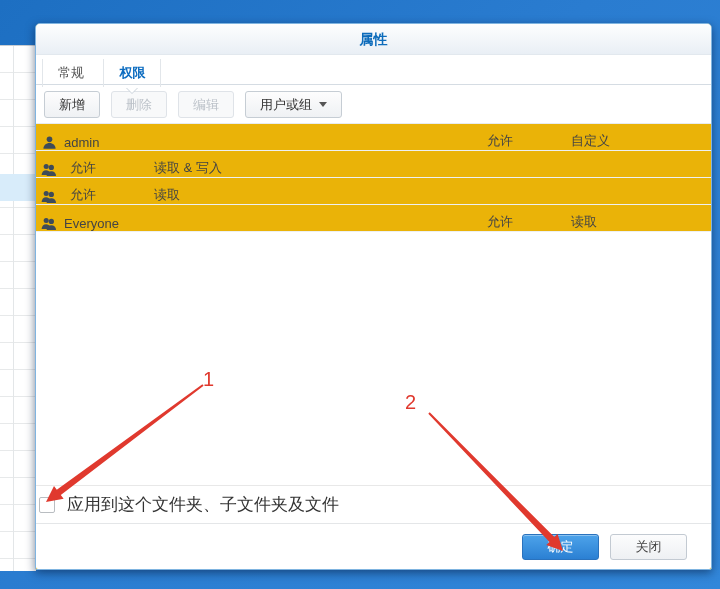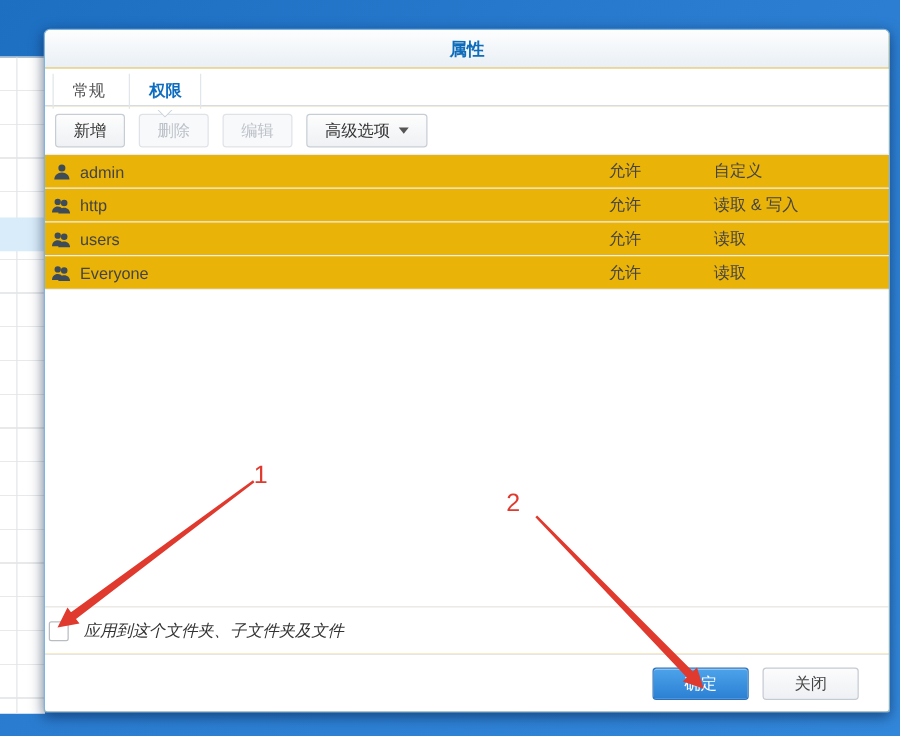--- a/index.html
+++ b/index.html
@@ -56,41 +56,41 @@
     height:27px; padding:0 14px; font-size:13px; color:#333;
     background:linear-gradient(#fdfdfd,#eff1f4); border:1px solid #c6cdd4; border-radius:3px;
     display:inline-flex; align-items:center; gap:7px; cursor:pointer;
   }
   .btn.disabled { color:#bcc2c9; background:#f8f9fa; border-color:#dfe3e8; cursor:default; }
   .caret { width:0; height:0; border:4px solid transparent; border-top:5px solid #555; margin-top:4px; }
 
   
   .thead { display:flex; height:27px; align-items:center; font-size:13px; color:#4b7dab;
            background:#fcfdfe; border-bottom:1px solid #e3e8ee; }
-  .trow  { display:flex; height:27px; align-items:center; font-size:13px; color:#444;
+  .trow  { display:flex; height:27px; align-items:flex-end; font-size:13px; color:#444;
            border-bottom:1px solid #edf0f3; cursor:default; }
   .c-icon { width:26px; display:flex; justify-content:center; align-items:center; }
   .c-name { width:417px; padding-left:2px; border-right:1px solid transparent; }
   .thead .c-name { border-right:1px solid #e6ebf0; }
   .c-type { width:84px; padding-left:8px; }
   .thead .c-type { border-right:1px solid #e6ebf0; }
   .c-perm { width:135px; padding-left:8px; }
   .c-menu { flex:1; display:flex; justify-content:center; align-items:center; }
   .dots-btn { width:16px; height:19px; display:flex; flex-direction:column; gap:2px;
               justify-content:center; align-items:center; border:1px dashed #cfe0ef;
               background:#fdfeff; cursor:pointer; }
   .dots-btn i { width:3px; height:3px; background:#5f87a8; border-radius:1px; }
   .row-icon svg { display:block; }
 
   .spacer { flex:1; background:#fff; }
 
   
   .apply-row { height:38px; display:flex; align-items:center; border-top:1px solid #e8e8e8; padding-left:3px; background:#fff; }
   .checkbox { width:16px; height:16px; background:#fff; border:1px solid #b9bdc1; border-radius:2px; margin-right:12px; cursor:pointer; }
-  .apply-label { font-size:13px; color:#333;font-style:italic; }
+  .apply-label { font-size:17px; color:#333; }
 
   
   .footer { height:46px; border-top:1px solid #e4e6e8; display:flex; justify-content:flex-end;
             align-items:center; gap:11px; padding-right:24px; background:#fff; border-radius:0 0 2px 2px; }
   .fbtn { width:77px; height:26px; font-size:13px; border-radius:3px; cursor:pointer;
           display:flex; align-items:center; justify-content:center;
           font-family:"Liberation Sans","DejaVu Sans",sans-serif; }
   .fbtn.primary { color:#fff; background:linear-gradient(#4da3ea,#2b80d3); border:1px solid #2a72bd;
                   box-shadow: inset 0 1px 0 rgba(255,255,255,.35); }
   .fbtn.secondary { color:#444; background:linear-gradient(#fcfcfd,#eef0f3); border:1px solid #c3cad2; }
@@ -114,21 +114,21 @@
   <div class="tabs">
     <span class="tab">常规</span>
     <span class="tab active">权限</span>
   </div>
 
   <div class="toolbar">
     <button class="btn">新增</button>
     <button class="btn disabled">删除</button>
     <button class="btn disabled">编辑</button>
     <button class="btn">
-      <span>高级选项</span>
+      <span>用户或组</span>
       <span class="caret"></span>
     </button>
   </div>
 
 
   <div class="trow">
     <div class="c-icon row-icon">
       <svg width="15" height="15" viewBox="0 0 16 16" fill="#3e4b59">
           <circle cx="8" cy="4.6" r="3"></circle>
           <path d="M1.5 14.6c0-3.6 2.9-6.1 6.5-6.1s6.5 2.5 6.5 6.1z"></path>
@@ -142,36 +142,34 @@
 
   <div class="trow">
     <div class="c-icon row-icon">
       <svg width="16" height="15" viewBox="0 0 17 16" fill="#3e4b59">
           <circle cx="5.5" cy="4.8" r="2.7"></circle>
           <path d="M.6 13.9c0-3.1 2.1-5.2 4.9-5.2 1.9 0 3.5 1 4.3 2.5l-1.2 2.7z"></path>
           <circle cx="11" cy="5.8" r="2.8"></circle>
           <path d="M6 14.8c0-3 2.2-5 5-5s5 2 5 5z"></path>
         </svg>
     </div>
-    <div class="c-name">http</div>
     <div class="c-type">允许</div>
     <div class="c-perm">读取 &amp; 写入</div>
     <div class="c-menu"></div>
   </div>
 
   <div class="trow">
     <div class="c-icon row-icon">
       <svg width="16" height="15" viewBox="0 0 17 16" fill="#3e4b59">
           <circle cx="5.5" cy="4.8" r="2.7"></circle>
           <path d="M.6 13.9c0-3.1 2.1-5.2 4.9-5.2 1.9 0 3.5 1 4.3 2.5l-1.2 2.7z"></path>
           <circle cx="11" cy="5.8" r="2.8"></circle>
           <path d="M6 14.8c0-3 2.2-5 5-5s5 2 5 5z"></path>
         </svg>
     </div>
-    <div class="c-name">users</div>
     <div class="c-type">允许</div>
     <div class="c-perm">读取</div>
     <div class="c-menu"></div>
   </div>
 
   <div class="trow">
     <div class="c-icon row-icon">
       <svg width="16" height="15" viewBox="0 0 17 16" fill="#3e4b59">
           <circle cx="5.5" cy="4.8" r="2.7"></circle>
           <path d="M.6 13.9c0-3.1 2.1-5.2 4.9-5.2 1.9 0 3.5 1 4.3 2.5l-1.2 2.7z"></path>

